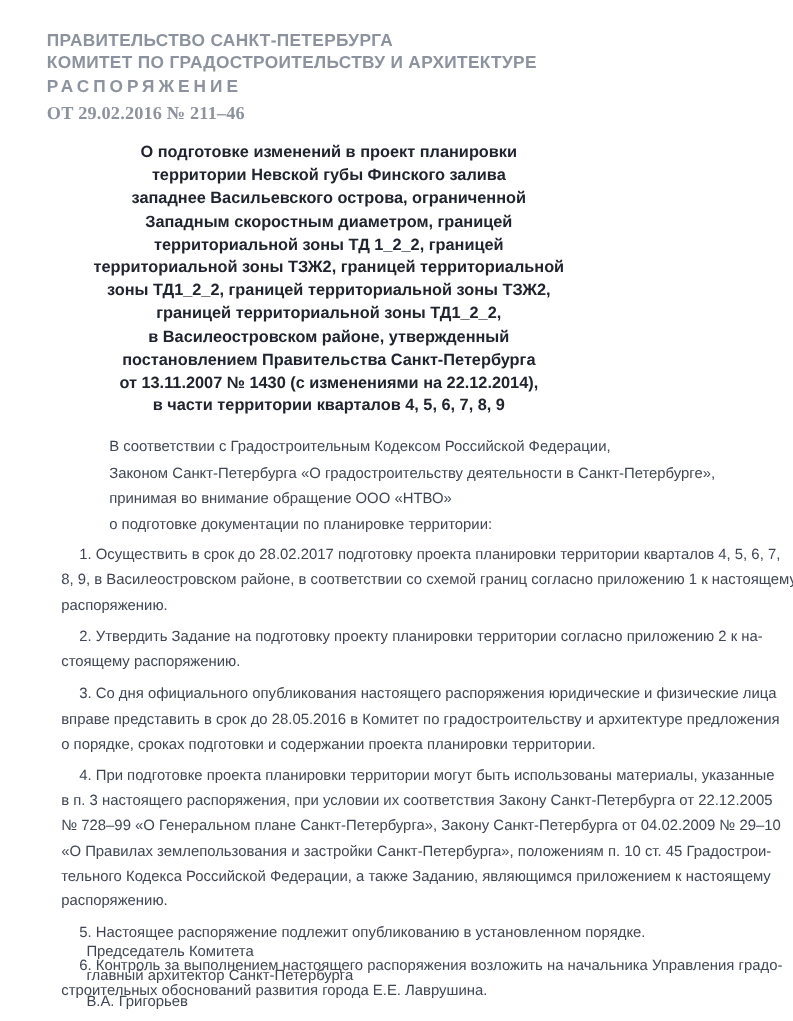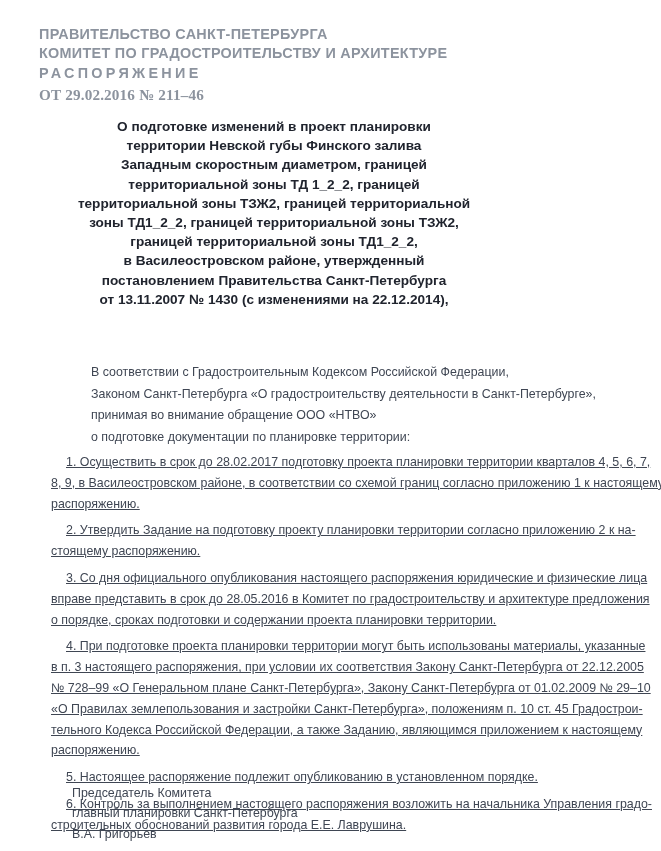--- a/index.html
+++ b/index.html
@@ -83,21 +83,20 @@
 
   
   .body-block {
     position: absolute;
     left: 51px;
     top: 452px;
     width: 562px;
     font-size: 12.4px;
     line-height: 20.8px;
     color: #3f4653;
-    text-decoration: underline;
   }
   .body-block .para {
     margin: 0 0 6px 0;
   }
   .body-block .para .b-line {
     white-space: nowrap;
     display: block;
   }
   .body-block .para .b-line.indent {
     text-indent: 15px;
@@ -125,28 +124,30 @@
   <div class="masthead">
     <div class="m-line">ПРАВИТЕЛЬСТВО САНКТ-ПЕТЕРБУРГА</div>
     <div class="m-line">КОМИТЕТ ПО ГРАДОСТРОИТЕЛЬСТВУ И АРХИТЕКТУРЕ</div>
     <div class="m-line m-spaced">РАСПОРЯЖЕНИЕ</div>
     <div class="m-line m-date">ОТ 29.02.2016 № 211–46</div>
   </div>
 
   <div class="title-block">
     <div class="t-line">О подготовке изменений в проект планировки</div>
     <div class="t-line">территории Невской губы Финского залива</div>
+    <div class="t-line">западнее Васильевского острова, ограниченной</div>
     <div class="t-line">Западным скоростным диаметром, границей</div>
     <div class="t-line">территориальной зоны ТД 1_2_2, границей</div>
     <div class="t-line">территориальной зоны ТЗЖ2, границей территориальной</div>
     <div class="t-line">зоны ТД1_2_2, границей территориальной зоны ТЗЖ2,</div>
     <div class="t-line">границей территориальной зоны ТД1_2_2,</div>
     <div class="t-line">в Василеостровском районе, утвержденный</div>
     <div class="t-line">постановлением Правительства Санкт-Петербурга</div>
     <div class="t-line">от 13.11.2007 № 1430 (с изменениями на 22.12.2014),</div>
+    <div class="t-line">в части территории кварталов 4, 5, 6, 7, 8, 9</div>
   </div>
 
   <div class="preamble">
     <div class="p-line">В соответствии с Градостроительным Кодексом Российской Федерации,</div>
     <div class="p-line">Законом Санкт-Петербурга «О градостроительству деятельности в Санкт-Петербурге»,</div>
     <div class="p-line">принимая во внимание обращение ООО «НТВО»</div>
     <div class="p-line">о подготовке документации по планировке территории:</div>
   </div>
 
   <div class="body-block">
@@ -164,36 +165,36 @@
 
     <div class="para">
       <span class="b-line indent">3. Со дня официального опубликования настоящего распоряжения юридические и физические лица</span>
       <span class="b-line">вправе представить в срок до 28.05.2016 в Комитет по градостроительству и архитектуре предложения</span>
       <span class="b-line">о порядке, сроках подготовки и содержании проекта планировки территории.</span>
     </div>
 
     <div class="para">
       <span class="b-line indent">4. При подготовке проекта планировки территории могут быть использованы материалы, указанные</span>
       <span class="b-line">в п. 3 настоящего распоряжения, при условии их соответствия Закону Санкт-Петербурга от 22.12.2005</span>
-      <span class="b-line">№ 728–99 «О Генеральном плане Санкт-Петербурга», Закону Санкт-Петербурга от 01.02.2009 № 29–10</span>
+      <span class="b-line">№ 728–99 «О Генеральном плане Санкт-Петербурга», Закону Санкт-Петербурга от 04.02.2009 № 29–10</span>
       <span class="b-line">«О Правилах землепользования и застройки Санкт-Петербурга», положениям п. 10 ст. 45 Градострои-</span>
       <span class="b-line">тельного Кодекса Российской Федерации, а также Заданию, являющимся приложением к настоящему</span>
       <span class="b-line">распоряжению.</span>
     </div>
 
     <div class="para">
       <span class="b-line indent">5. Настоящее распоряжение подлежит опубликованию в установленном порядке.</span>
     </div>
 
     <div class="para">
       <span class="b-line indent">6. Контроль за выполнением настоящего распоряжения возложить на начальника Управления градо-</span>
       <span class="b-line">строительных обоснований развития города Е.Е. Лаврушина.</span>
     </div>
 
   </div>
 
   <div class="signature">
     <div class="s-line">Председатель Комитета</div>
-    <div class="s-line">главный планировки Санкт-Петербурга</div>
+    <div class="s-line">главный архитектор Санкт-Петербурга</div>
     <div class="s-line">В.А. Григорьев</div>
   </div>
 
 </div>
 
 </body></html>

